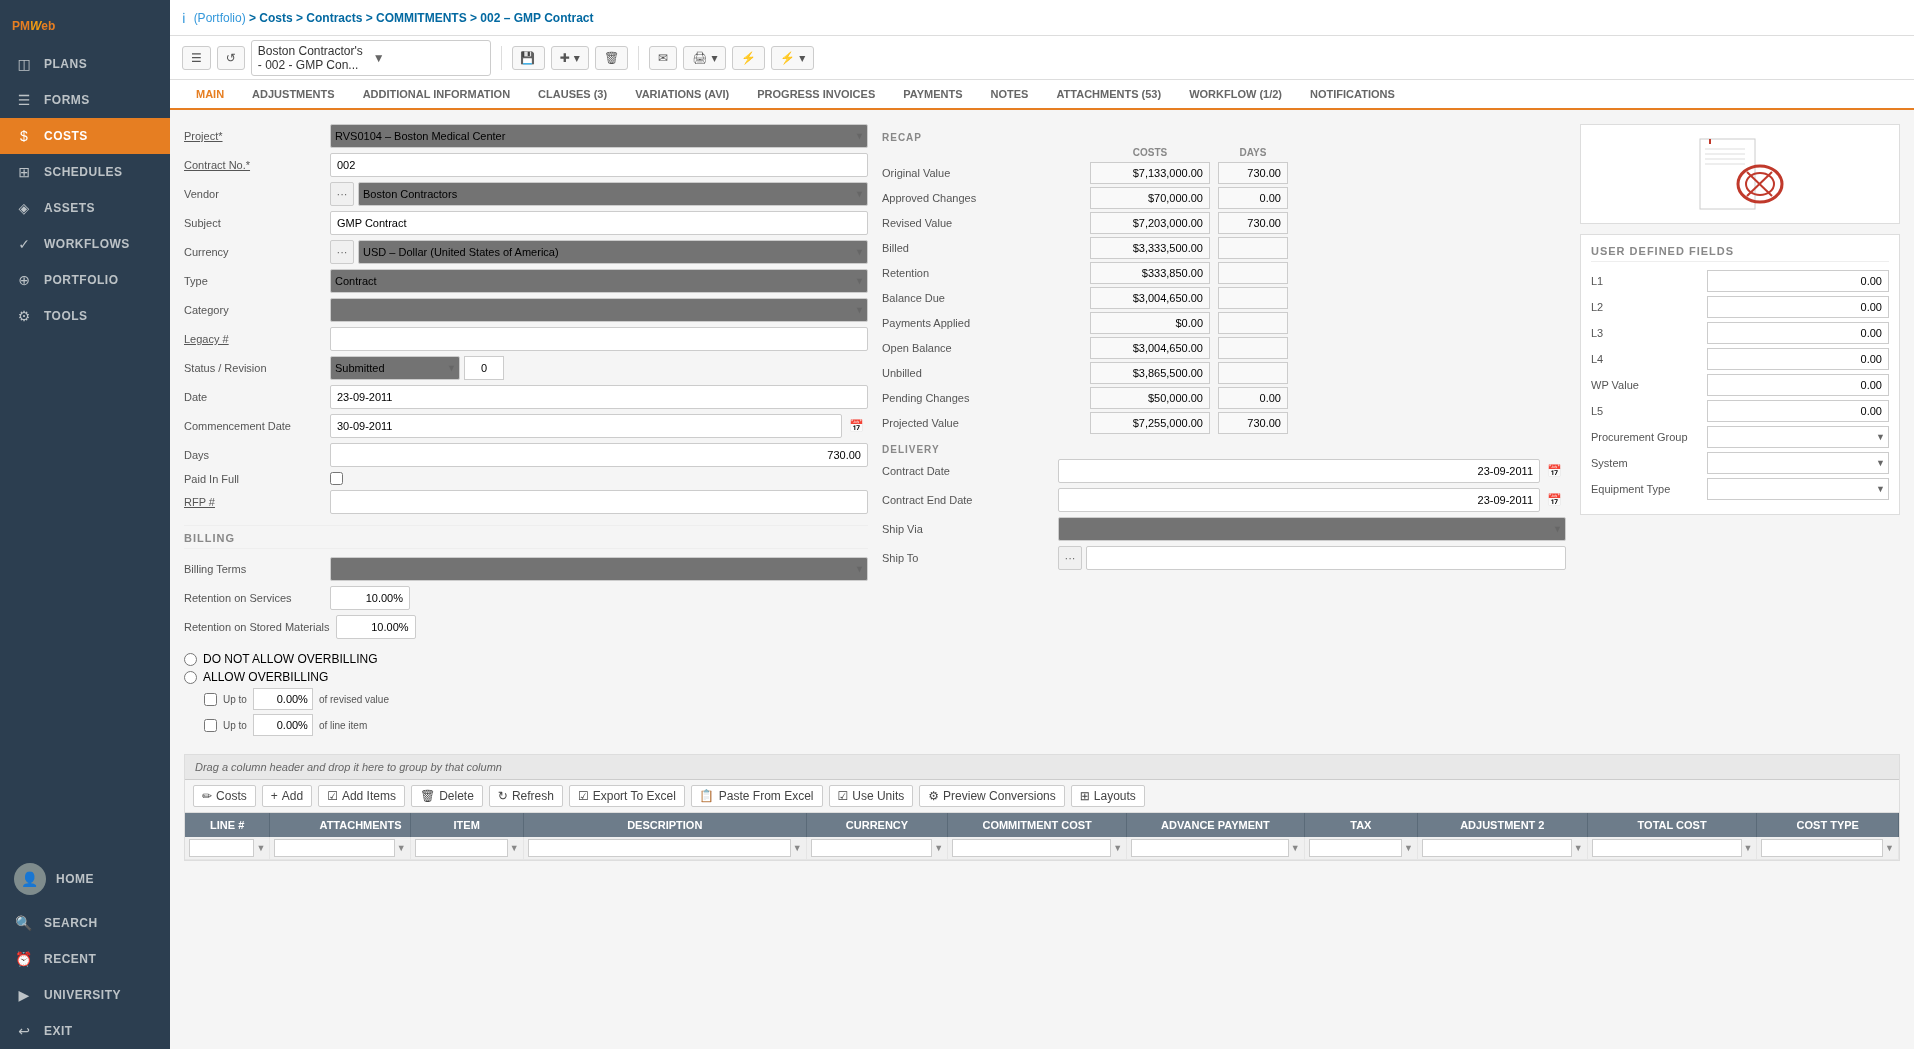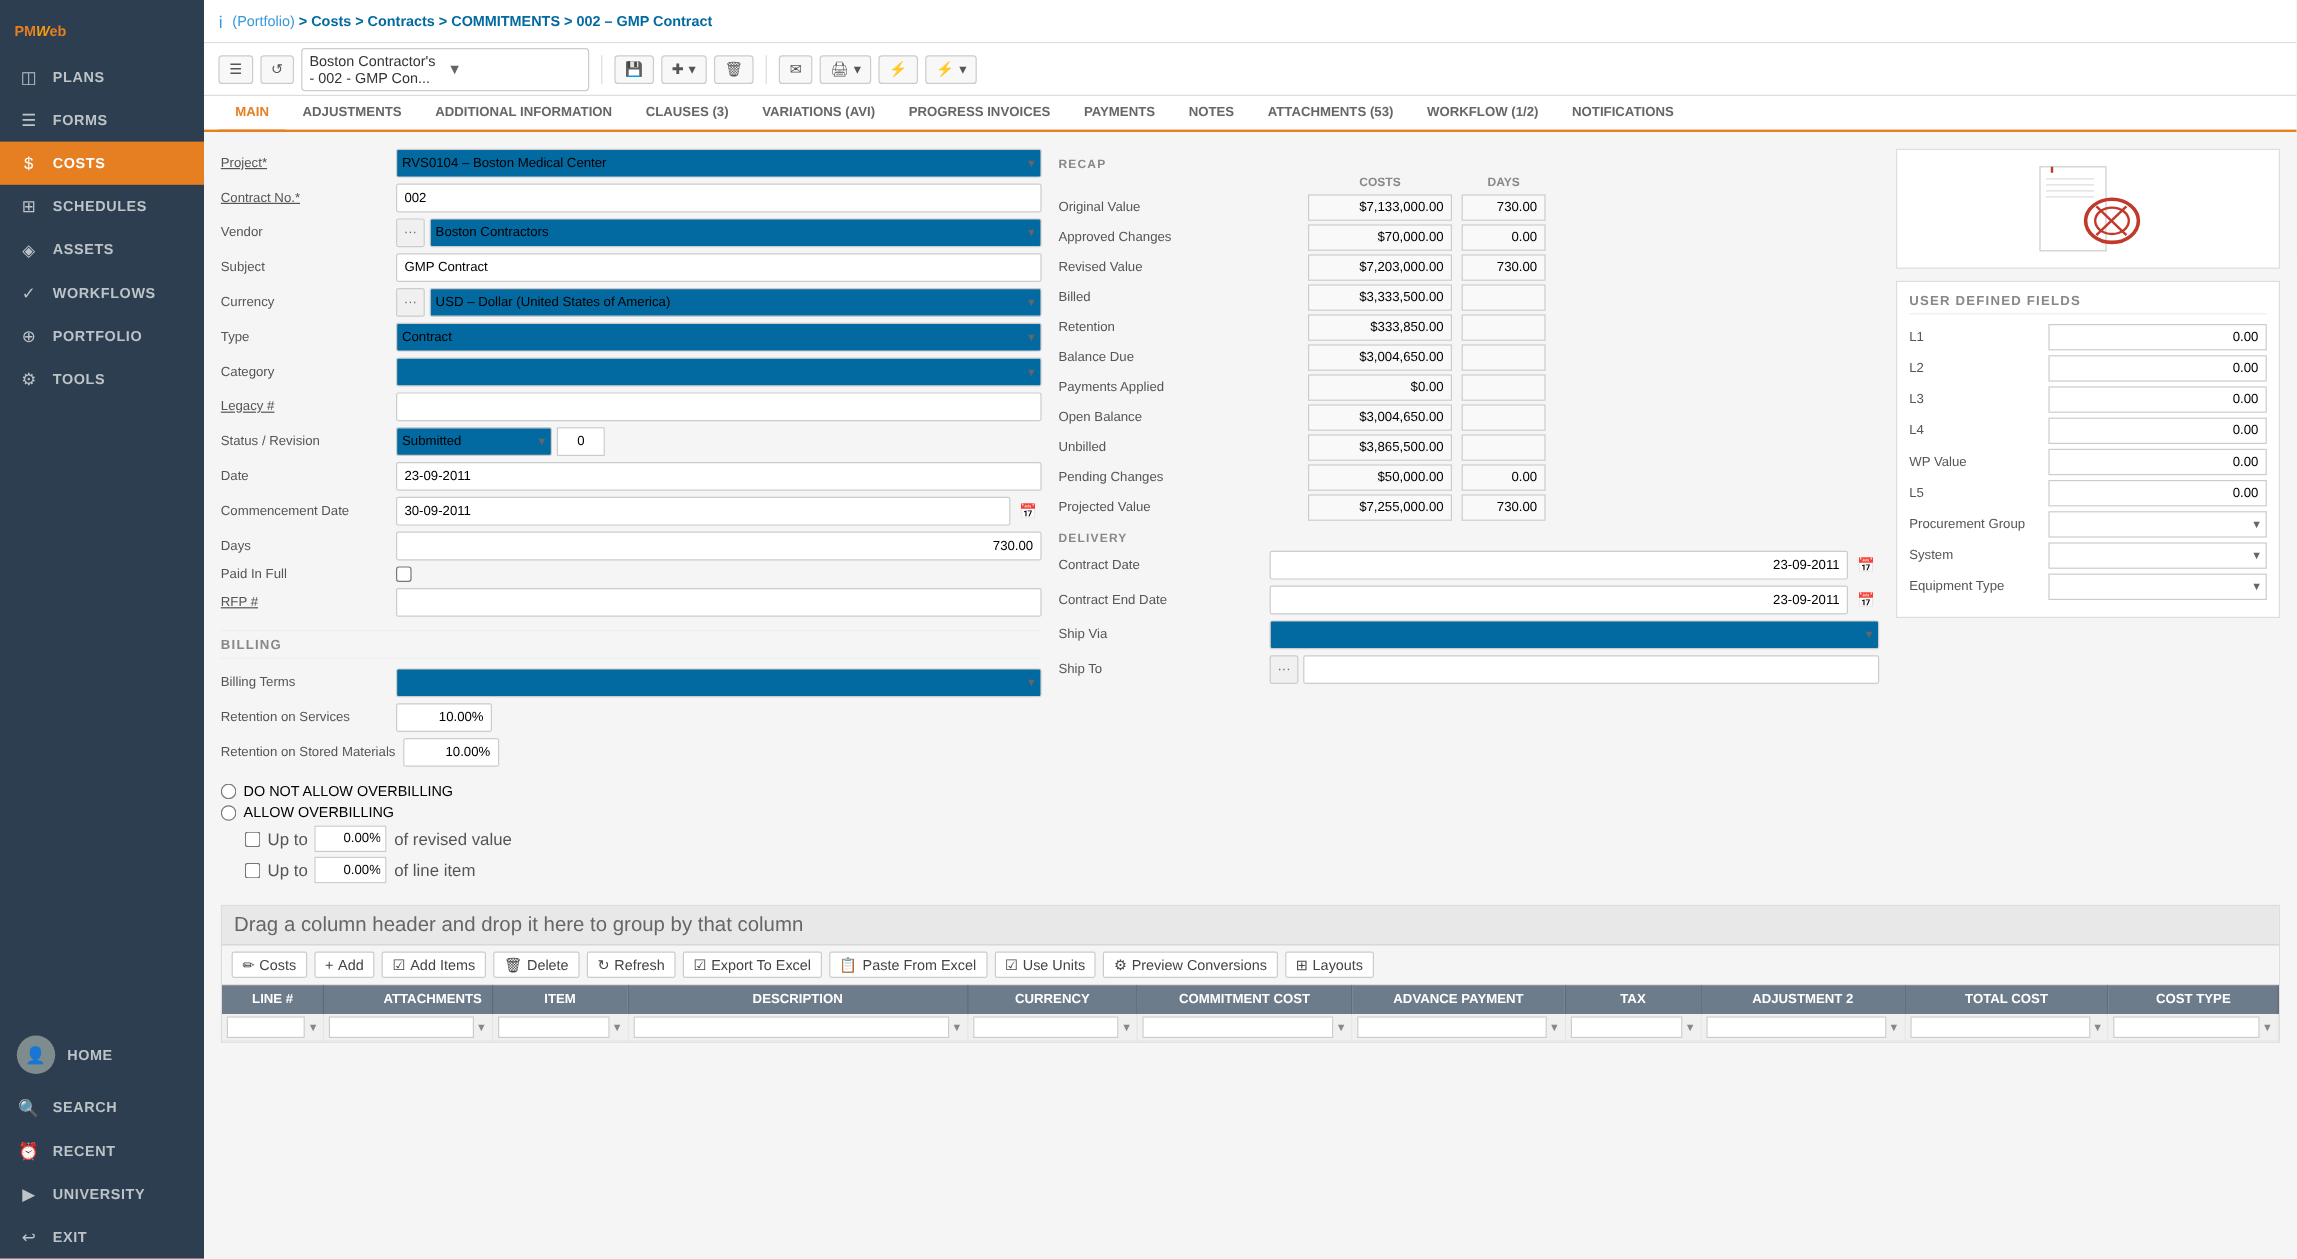--- a/index.html
+++ b/index.html
@@ -151,21 +151,21 @@
       font-size: 11px;
       background: white;
     }
     .field-select {
       flex: 1;
       height: 24px;
       border: 1px solid #ccc;
       border-radius: 2px;
       padding: 2px 4px;
       font-size: 11px;
-      background: #0369a1;
+      background: #737373;
       appearance: none;
       -webkit-appearance: none;
     }
     .select-wrapper {
       flex: 1;
       position: relative;
       display: flex;
       align-items: center;
     }
     .select-wrapper select { width: 100%; }
@@ -284,22 +284,23 @@
     
     #bottom-grid {
       margin-top: 14px;
       background: #fff;
       border: 1px solid #ddd;
     }
     .grid-drag-hint {
       padding: 6px 10px;
       background: #e8e8e8;
       border-bottom: 1px solid #ccc;
-      font-size: 17px;
+      font-size: 11px;
       color: #666;
+      font-style: italic;
     }
     .grid-toolbar {
       display: flex;
       align-items: center;
       gap: 6px;
       padding: 5px 8px;
       background: #f5f5f5;
       border-bottom: 1px solid #ddd;
     }
     .grid-btn {
@@ -355,21 +356,21 @@
     .form-left-col { display: flex; flex-direction: column; gap: 0; }
 
     
     .status-row { display: flex; align-items: center; gap: 4px; }
     .revision-input { width: 40px; height: 24px; border: 1px solid #ccc; padding: 2px 4px; font-size: 11px; text-align: center; }
 
     .overbilling-section { margin-top: 8px; }
     .indent { margin-left: 20px; }
     .pct-row { display: flex; align-items: center; gap: 6px; margin-bottom: 4px; }
     .pct-input { width: 60px; height: 22px; border: 1px solid #ccc; text-align: right; padding: 2px 4px; font-size: 11px; }
-    .pct-label { font-size: 14px; color: #555; }
+    .pct-label { font-size: 10px; color: #555; }
 
     
     .hr { border: none; border-top: 1px solid #eee; margin: 6px 0; }
 
     
     input[type="checkbox"] { margin: 0; }
   </style>
 </head>
 <body>
 

